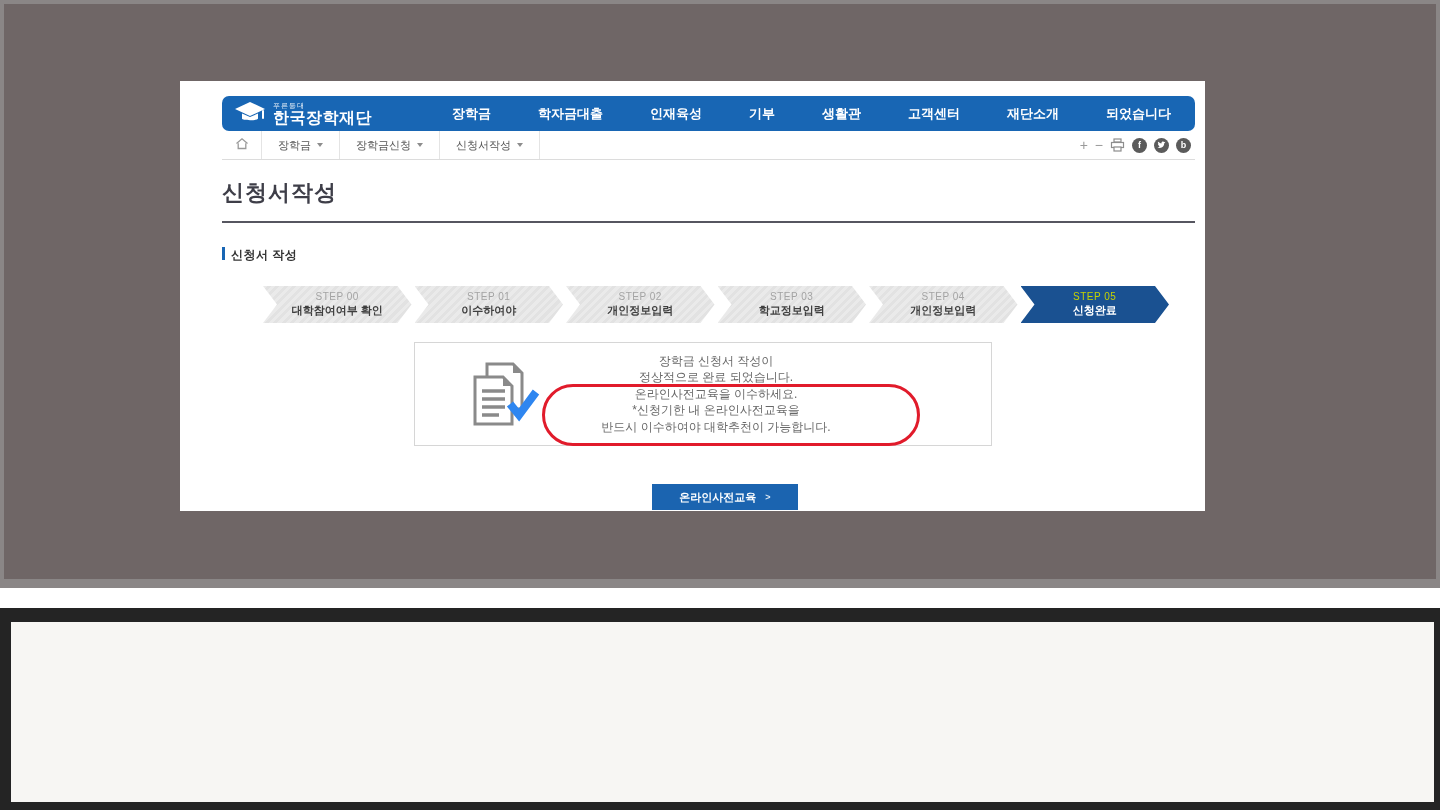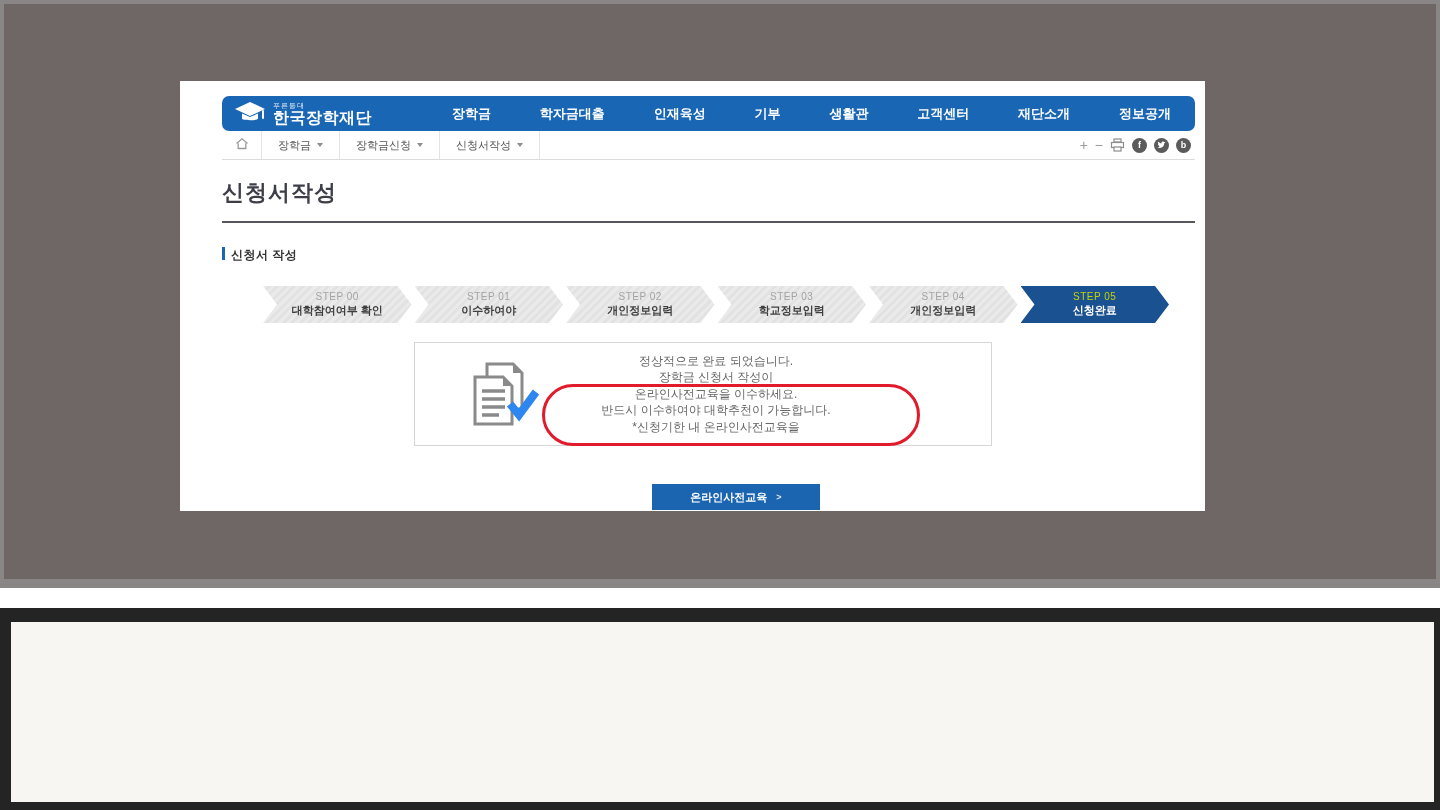--- a/index.html
+++ b/index.html
@@ -62,21 +62,21 @@
   .msg-box { position:absolute; left:234px; top:261px; width:578px; height:104px;
              border:1px solid #d6d6d6; background:#fff; }
   .doc-icon { position:absolute; left:52px; top:16px; }
   .msg-text { position:absolute; left:121px; top:10px; width:360px; text-align:center; }
   .msg-line { font-size:12px; color:#676767; line-height:16.4px; white-space:nowrap; }
 
   .red-annotation { position:absolute; left:362px; top:303px; width:378px; height:62px;
                     border:3px solid var(--annotation-red,#e11b2b); border-radius:31px;
                     pointer-events:none; }
 
-  .edu-button { position:absolute; left:472px; top:403px; width:168px; height:26px;
+  .edu-button { position:absolute; left:472px; top:403px; width:146px; height:26px;
                 background:var(--button-blue,#1b64b0); border:none; color:#fff;
                 font-size:11px; font-weight:bold; font-family:inherit;
                 display:flex; align-items:center; justify-content:center; gap:9px; cursor:pointer; }
   .edu-arrow { font-size:9px; opacity:.85; }
 
   
   .bottom-dark { position:absolute; left:0; top:608px; width:1440px; height:202px;
                  background:var(--bottom-dark,#242424); }
   .bottom-panel { position:absolute; left:11px; top:14px; width:1423px; height:180px;
                   background:var(--bottom-panel,#f7f6f3); }
@@ -110,21 +110,21 @@
           <a class="nav-item">인재육성</a>
 
           <a class="nav-item">기부</a>
 
           <a class="nav-item">생활관</a>
 
           <a class="nav-item">고객센터</a>
 
           <a class="nav-item">재단소개</a>
 
-          <a class="nav-item">정보공개</a>
+          <a class="nav-item">되었습니다</a>
         </nav>
     </div>
 
     <div class="breadcrumb-bar">
       <div class="crumb-home">
         <span>
           <svg width="14" height="13" viewBox="0 0 14 13" fill="none" stroke="#9a9a9a" stroke-width="1.3">
             <path d="M1.5 6.5 L7 1.8 L12.5 6.5"></path>
             <path d="M3.2 6.2 V11.5 H10.8 V6.2"></path>
           </svg>
@@ -217,29 +217,29 @@
           <path d="M36 18 l9 9 h-9 z" fill="#8a8a8a"></path>
           <line x1="15" y1="32" x2="38" y2="32" stroke="#8a8a8a" stroke-width="3.5"></line>
           <line x1="15" y1="40" x2="38" y2="40" stroke="#8a8a8a" stroke-width="3.5"></line>
           <line x1="15" y1="48" x2="38" y2="48" stroke="#8a8a8a" stroke-width="3.5"></line>
           <line x1="15" y1="56" x2="32" y2="56" stroke="#8a8a8a" stroke-width="3.5"></line>
           <polyline points="43,45 52,56 69,33" fill="none" stroke="#2e86f0" stroke-width="8"></polyline>
         </svg>
       </span>
       <div class="msg-text">
 
+          <div class="msg-line">장학금 신청서 작성이</div>
+
           <div class="msg-line">정상적으로 완료 되었습니다.</div>
 
-          <div class="msg-line">장학금 신청서 작성이</div>
-
           <div class="msg-line">온라인사전교육을 이수하세요.</div>
 
+          <div class="msg-line">*신청기한 내 온라인사전교육을</div>
+
           <div class="msg-line">반드시 이수하여야 대학추천이 가능합니다.</div>
-
-          <div class="msg-line">*신청기한 내 온라인사전교육을</div>
         </div>
     </div>
     <div class="red-annotation"></div>
 
     <button class="edu-button">
       <span>온라인사전교육</span>
       <span class="edu-arrow">&gt;</span>
     </button>
 
   </div>

